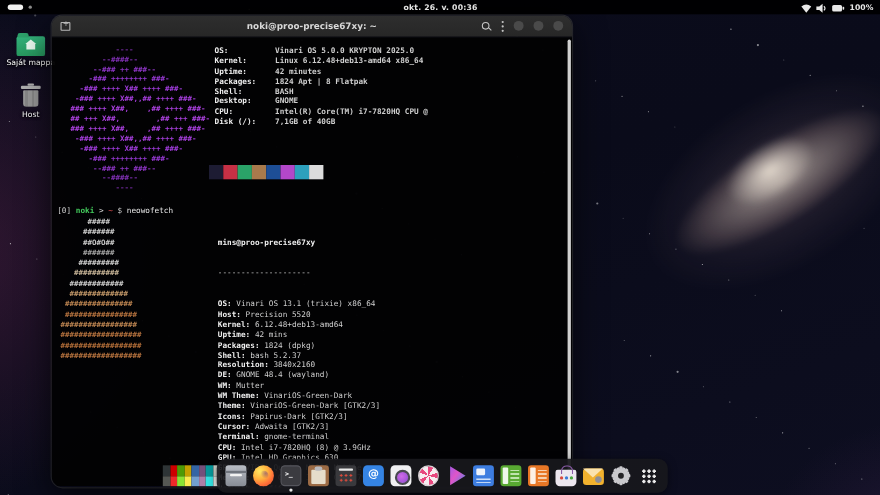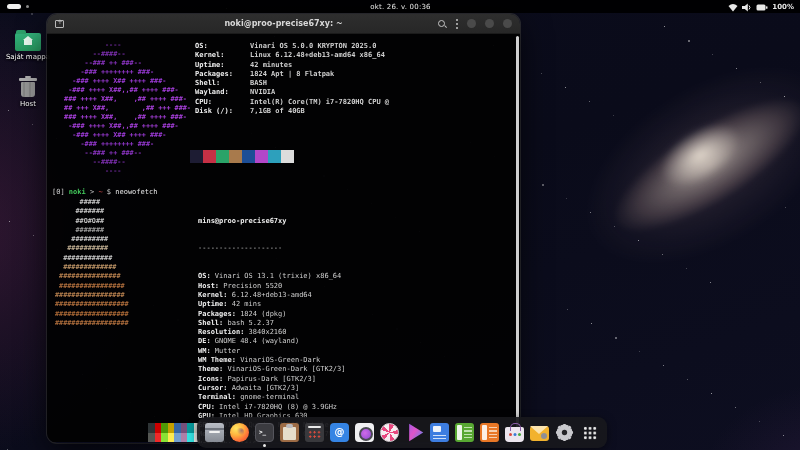--- a/index.html
+++ b/index.html
@@ -22,21 +22,21 @@
   .galaxy-core { position:absolute; left:655px; top:130px; width:90px; height:50px; transform:rotate(-32deg); z-index:1;
     background:radial-gradient(ellipse at center, rgba(255,245,230,.8), transparent 70%); filter:blur(3px); }
   #stars { position:absolute; inset:0; z-index:1; pointer-events:none; }
   .star { position:absolute; background:#fff; border-radius:50%; }
 
   
   #topbar { position:absolute; left:0; top:0; width:800px; height:13px; background:rgba(0,0,0,.92); z-index:60;
     display:flex; align-items:center; color:#e6e6e6; }
   #workspace-pill { position:absolute; left:7px; top:4px; width:14px; height:5px; background:#f0f0f0; border-radius:3px; }
   #workspace-dot { position:absolute; left:26px; top:5px; width:3px; height:3px; background:#8a8a8a; border-radius:50%; }
-  #clock { position:absolute; left:1px; right:0; text-align:center; font-size:7px; font-weight:normal; letter-spacing:.2px; }
+  #clock { position:absolute; left:1px; right:0; text-align:center; font-size:7px; font-weight:bold; letter-spacing:.2px; }
   #status-area { position:absolute; right:6px; top:0; height:13px; display:flex; align-items:center; gap:4px; }
   #battery-label { font-size:7px; font-weight:bold; }
 
   
   .desk-icon { position:absolute; width:56px; text-align:center; z-index:10; cursor:default; }
   #desk-home { left:0; top:33px; }
   #desk-trash { left:0; top:76px; }
   .desk-label { margin-top:2px; font-size:7px; color:#fff; text-shadow:0 1px 2px #000, 0 0 3px #000; }
   .folder-glyph { position:relative; width:26px; height:18px; margin:0 auto; background:linear-gradient(#33b27b,#27995f); border-radius:2px; }
   .folder-glyph::before { content:""; position:absolute; left:1px; top:-3px; width:10px; height:4px; background:#2da06a; border-radius:2px 2px 0 0; }
@@ -316,21 +316,21 @@
       </div>
     </div>
     <div id="term-body">
       <pre id="art1" class="art"><div style="color: rgb(111, 42, 155);">           ----</div><div style="color: rgb(124, 47, 174);">        --####--</div><div style="color: rgb(138, 52, 192);">      --### ++ ###--</div><div style="color: rgb(148, 56, 207);">     -### ++++++++ ###-</div><div style="color: rgb(157, 59, 216);">   -### ++++ X## ++++ ###-</div><div style="color: rgb(164, 62, 218);">  -### ++++ X##,,## ++++ ###-</div><div style="color: rgb(169, 64, 221);"> ### ++++ X##,    ,## ++++ ###-</div><div style="color: rgb(171, 65, 222);"> ## +++ X##,        ,## +++ ###-</div><div style="color: rgb(169, 64, 221);"> ### ++++ X##,    ,## ++++ ###-</div><div style="color: rgb(164, 62, 218);">  -### ++++ X##,,## ++++ ###-</div><div style="color: rgb(157, 59, 216);">   -### ++++ X## ++++ ###-</div><div style="color: rgb(148, 56, 207);">     -### ++++++++ ###-</div><div style="color: rgb(138, 52, 192);">      --### ++ ###--</div><div style="color: rgb(124, 47, 174);">        --####--</div><div style="color: rgb(111, 42, 155);">           ----</div></pre>
       <div id="fetch1-rows" class="mono">
           <div class="row"><span class="flabel">OS:</span><span class="fvalue">Vinari OS 5.0.0 KRYPTON 2025.0</span></div>
           <div class="row"><span class="flabel">Kernel:</span><span class="fvalue">Linux 6.12.48+deb13-amd64 x86_64</span></div>
           <div class="row"><span class="flabel">Uptime:</span><span class="fvalue">42 minutes</span></div>
           <div class="row"><span class="flabel">Packages:</span><span class="fvalue">1824 Apt | 8 Flatpak</span></div>
           <div class="row"><span class="flabel">Shell:</span><span class="fvalue">BASH</span></div>
-          <div class="row"><span class="flabel">Wayland:</span><span class="fvalue">NVIDIA</span></div>
+          <div class="row"><span class="flabel">Desktop:</span><span class="fvalue">GNOME</span></div>
           <div class="row"><span class="flabel">CPU:</span><span class="fvalue">Intel(R) Core(TM) i7-7820HQ CPU @</span></div>
           <div class="row"><span class="flabel">Disk (/):</span><span class="fvalue">7,1GB of 40GB</span></div>
         </div>
       <div id="palette1">
           <span class="sw" style="background: rgb(29, 28, 51);"></span>
           <span class="sw" style="background: rgb(198, 48, 69);"></span>
           <span class="sw" style="background: rgb(42, 163, 104);"></span>
           <span class="sw" style="background: rgb(168, 122, 76);"></span>
           <span class="sw" style="background: rgb(29, 78, 150);"></span>
           <span class="sw" style="background: rgb(179, 71, 201);"></span>

